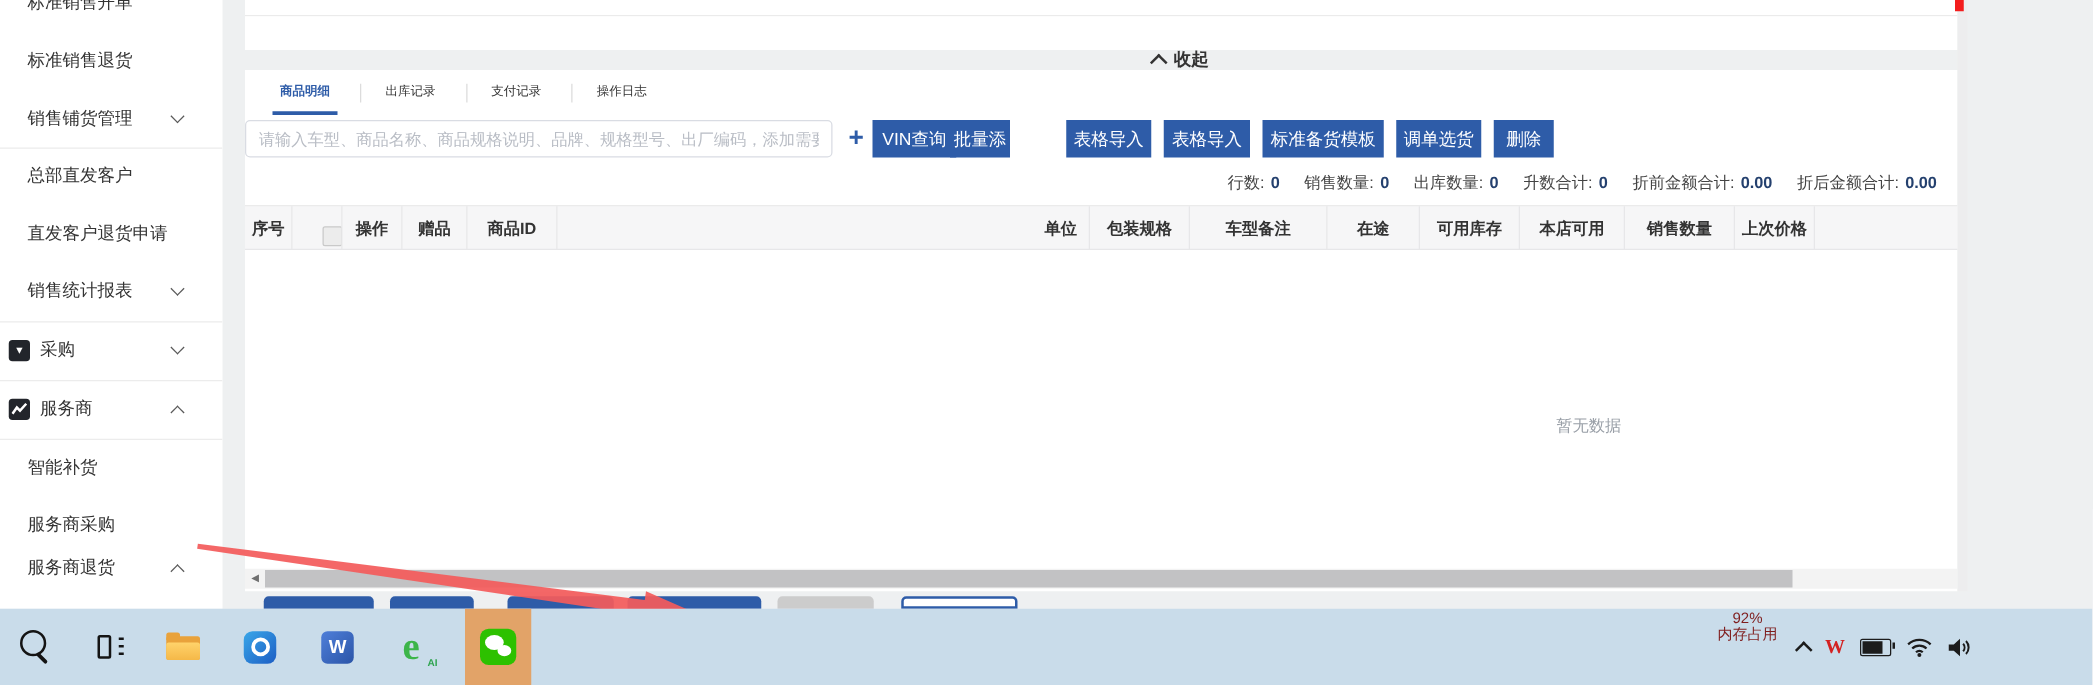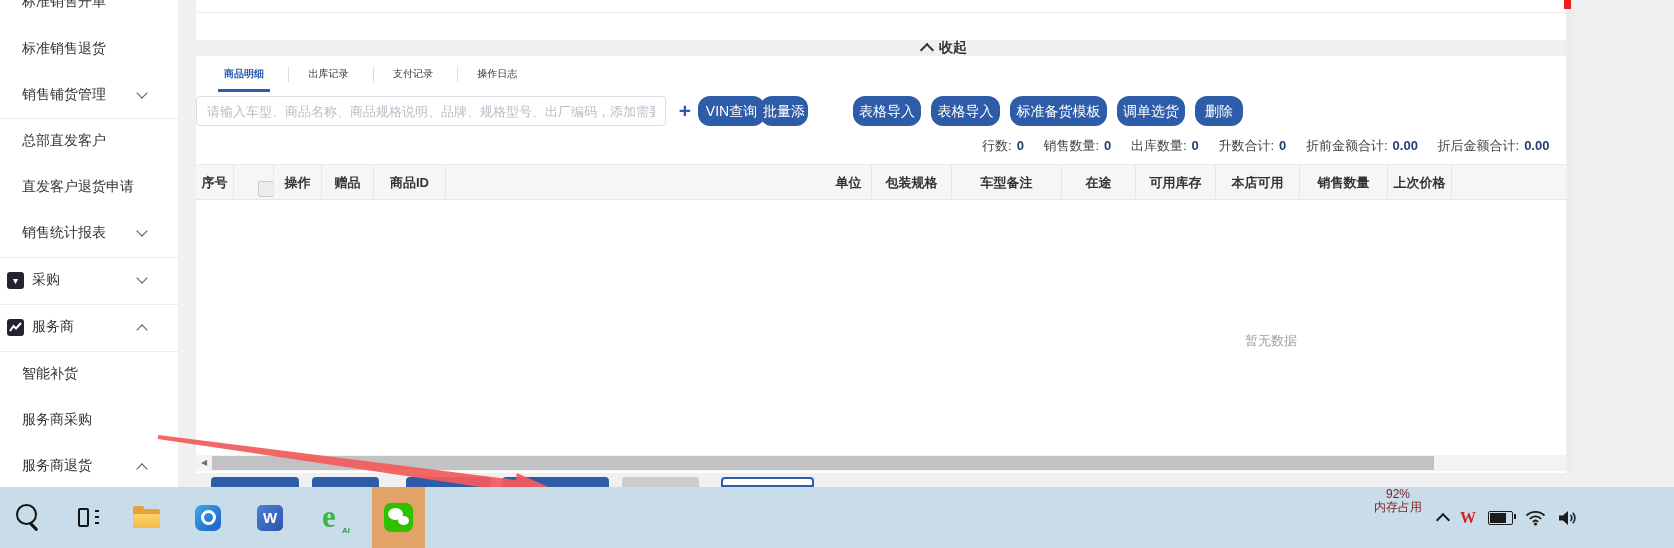--- a/index.html
+++ b/index.html
@@ -27,21 +27,21 @@
   .panel{position:absolute;left:196px;top:56px;width:1370px;height:417px;background:#fff;}
   .tabs{position:absolute;top:3px;left:8px;height:33px;white-space:nowrap;}
   .tab{display:inline-block;height:33px;line-height:30px;padding:0 20px;font-size:10px;color:#333;position:relative;cursor:pointer;box-sizing:border-box;}
   .tab.sep::before{content:"";position:absolute;left:0;top:8px;height:15px;width:1px;background:#dcdcdc;}
   .tab.active{color:#2e5ca8;font-weight:bold;}
   .tab.active::after{content:"";position:absolute;left:14px;right:14px;bottom:0;height:3px;background:#2e5ca8;}
 
   .search-input{position:absolute;left:0;top:40px;width:470px;height:30px;box-sizing:border-box;border:1px solid #d9dce3;border-radius:4px;padding:0 10px;font-size:13px;color:#555;background:#fff;outline:none;}
   .search-input::placeholder{color:#b9bdc5;}
   .plus-btn{position:absolute;left:478px;top:40px;width:22px;height:30px;line-height:29px;text-align:center;color:#2e5ca8;font-size:21px;font-weight:bold;cursor:pointer;}
-  .btn{position:absolute;top:40px;height:30px;background:#2e5ca8;color:#fff;font-size:14px;border:none;border-radius:12px;text-align:center;line-height:30px;cursor:pointer;padding:0;font-family:inherit;}
+  .btn{position:absolute;top:40px;height:30px;background:#2e5ca8;color:#fff;font-size:14px;border:none;border-radius:0;text-align:center;line-height:30px;cursor:pointer;padding:0;font-family:inherit;}
 
   .stats{position:absolute;left:786px;top:81px;width:584px;height:18px;overflow:hidden;white-space:nowrap;font-size:13px;color:#444;}
   .stat{margin-left:16px;display:inline-block;}
   .stat:first-child{margin-left:0;}
   .stat .v{font-weight:bold;color:#24406e;margin-left:5px;}
 
   .thead{position:absolute;left:0;top:108px;width:1370px;height:36px;background:#f6f6f7;border-top:1px solid #ebebeb;border-bottom:1px solid #e7e7e9;box-sizing:border-box;}
   .th{position:absolute;top:0;height:35px;line-height:35px;text-align:center;font-size:13px;font-weight:bold;color:#333;border-right:1px solid #e7e7e9;box-sizing:border-box;overflow:hidden;}
   .cb{position:absolute;top:10px;width:14px;height:14px;background:#ececec;border:1px solid #c9c9c9;border-radius:2px;cursor:pointer;}
   .edit-ic{font-size:13px;color:#2f415f;margin-left:4px;font-weight:normal;}
@@ -141,21 +141,21 @@
       <span>服务商</span>
         <i class="chev up"></i>
     </div>
     <div class="sdivider" style="top:351px;"></div>
     <div class="side-item side-child" style="top:364px;">
         <span>智能补货</span>
       </div>
     <div class="side-item side-child" style="top:410px;">
         <span>服务商采购</span>
       </div>
-    <div class="side-item side-child" style="top:456px;font-family:Liberation Serif, serif;">
+    <div class="side-item side-child" style="top:444px;font-family:Liberation Serif, serif;">
         <span>服务商退货</span>
         <i class="chev up"></i>
       </div>
   </nav>
 
   <div class="top-strip"></div>
   <div class="collapse-row">
     <div class="collapse-ctl">
       <span class="cchev"></span>
       <span class="clabel">收起</span>

